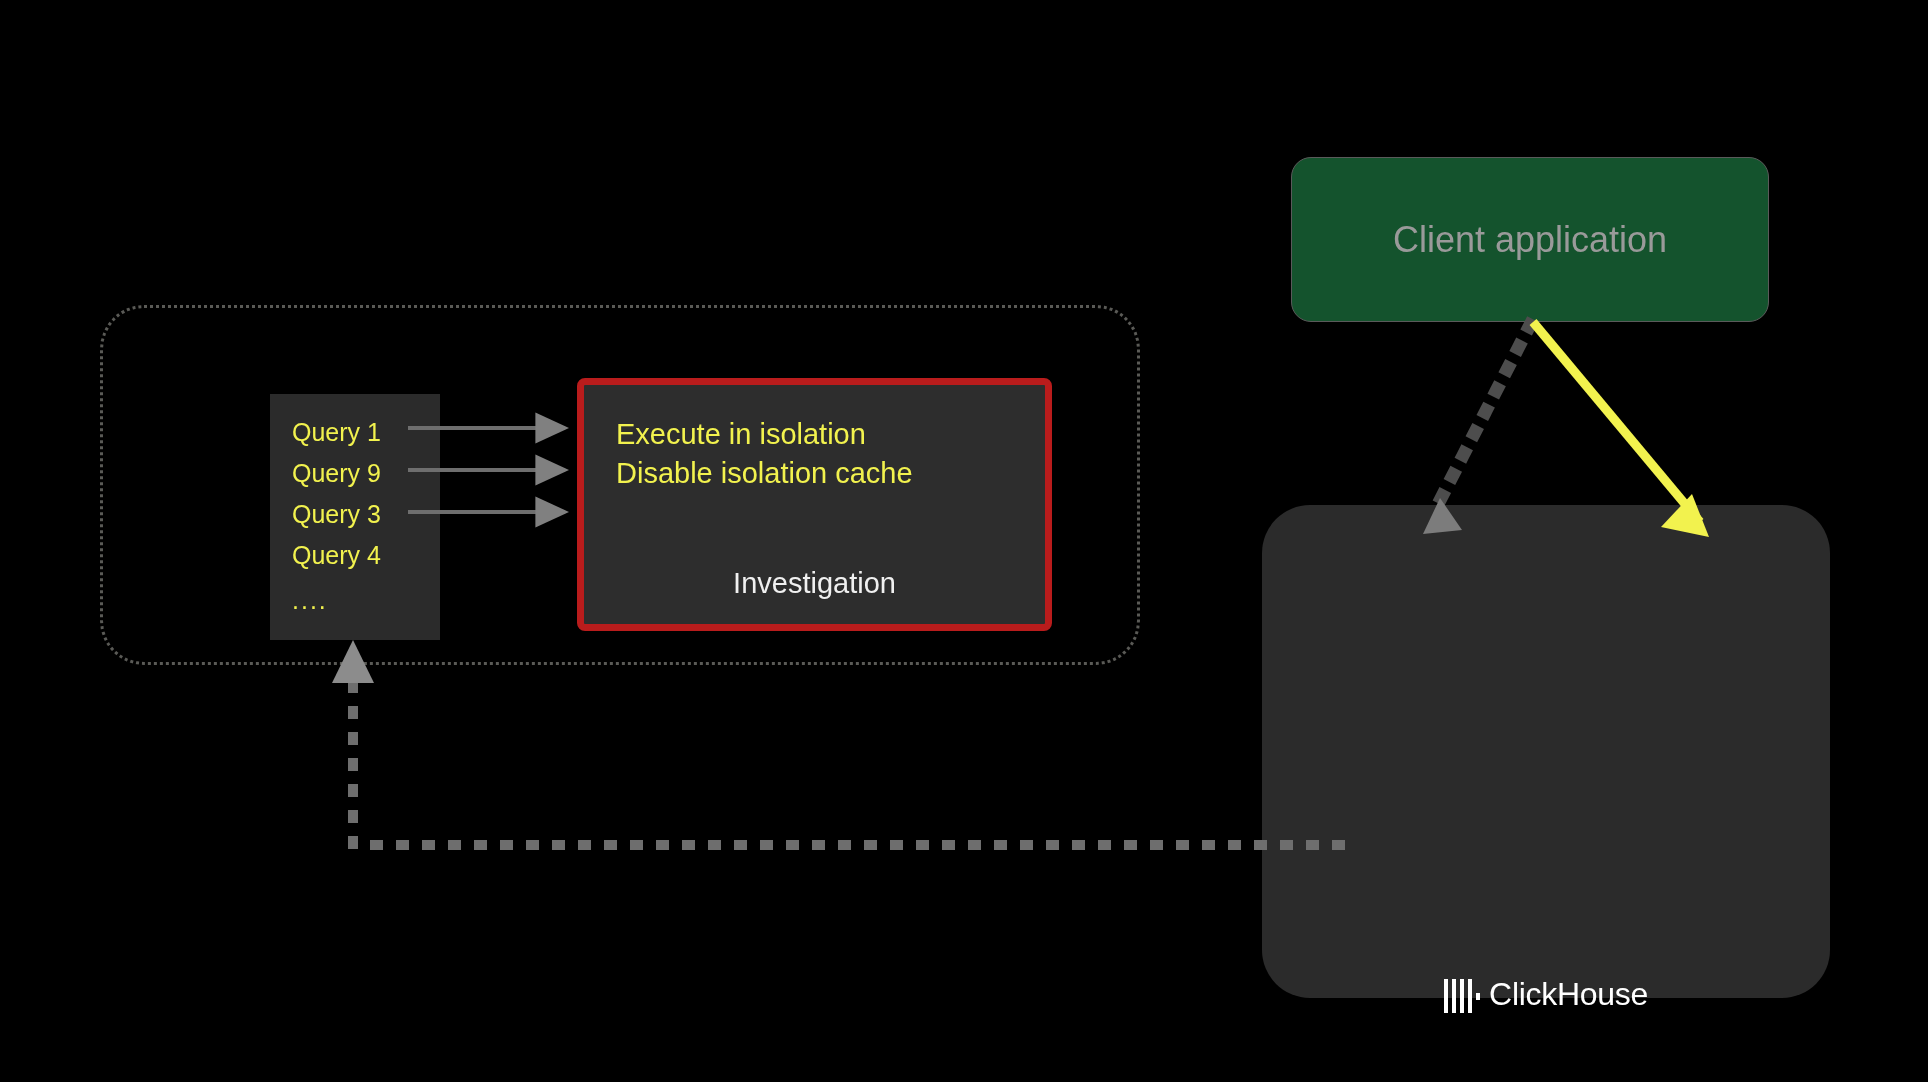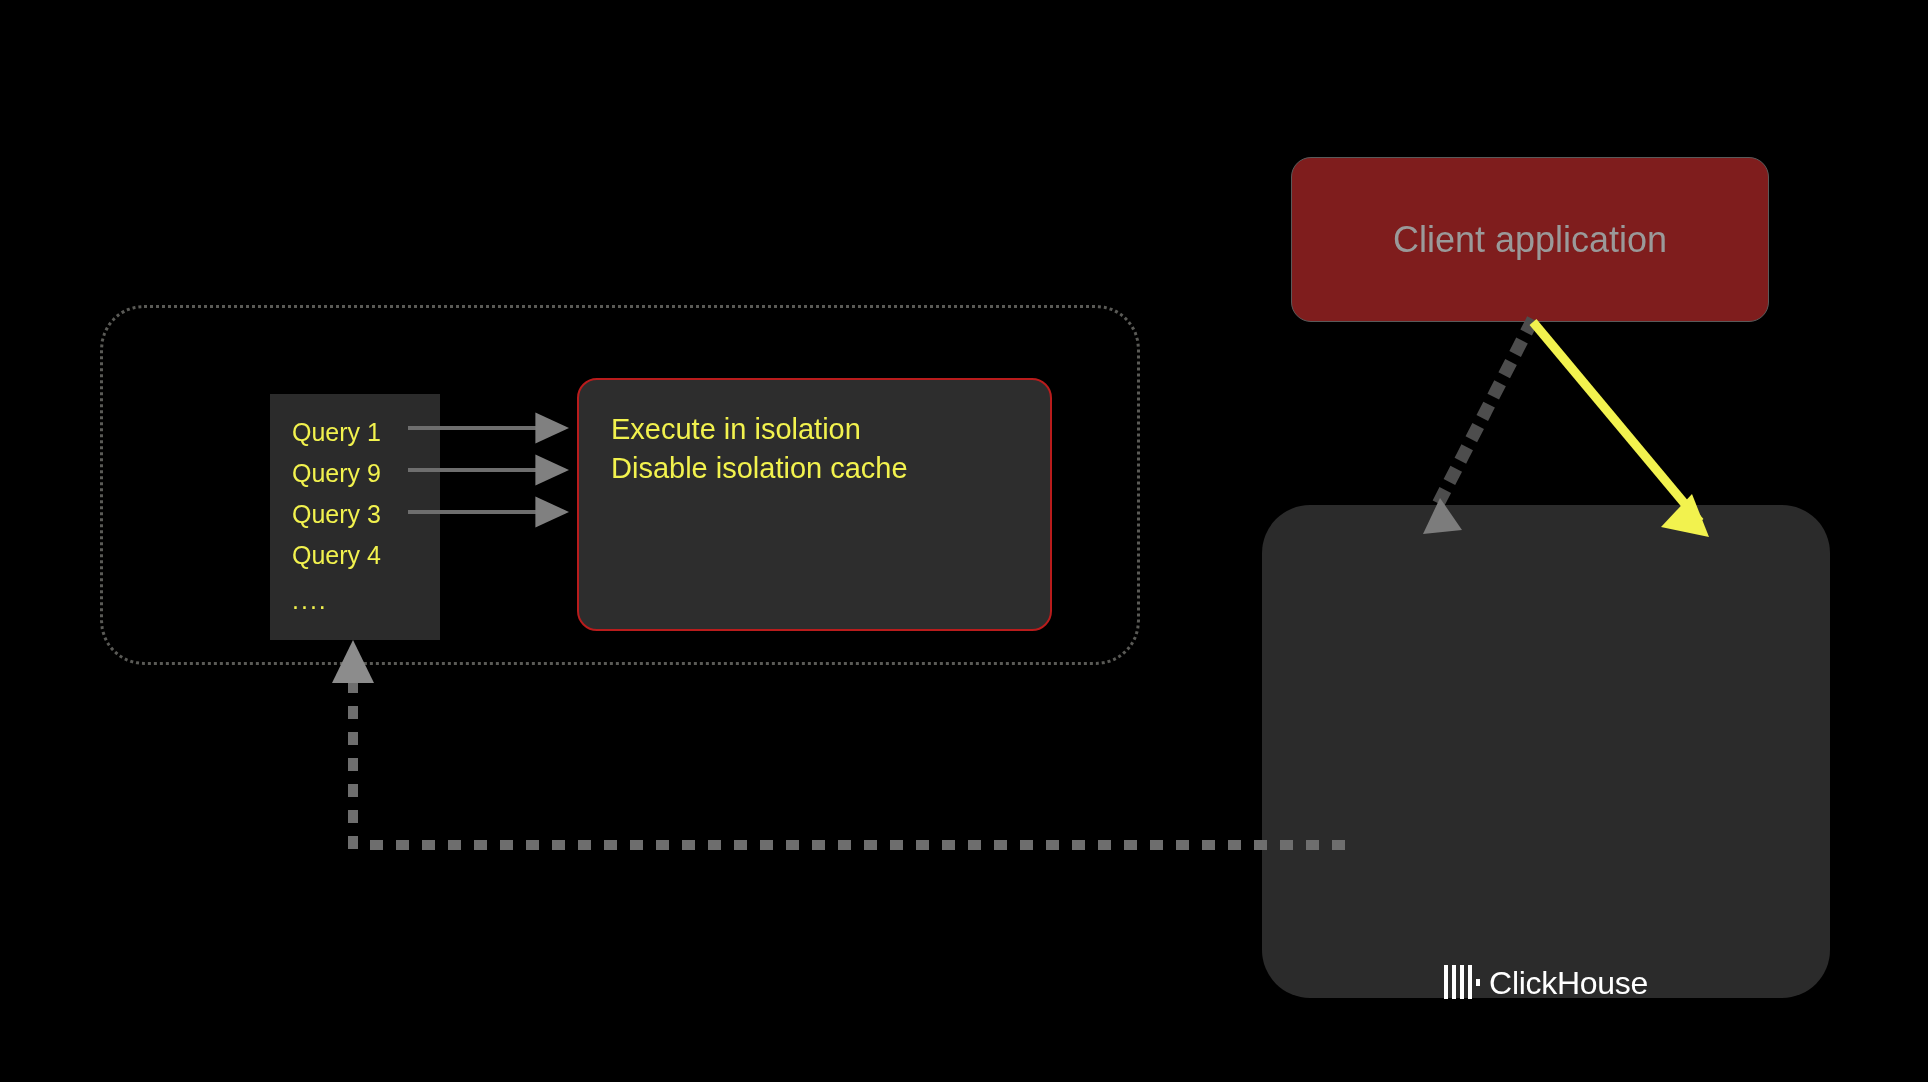--- a/index.html
+++ b/index.html
@@ -69,22 +69,22 @@
   }
 
   
   .investigation-panel {
     position: absolute;
     left: 577px;
     top: 378px;
     width: 475px;
     height: 253px;
     background: #2d2d2d;
-    border: 2px solid #b91c1c;
-    border-radius: 20px;
+    border: 7px solid #b91c1c;
+    border-radius: 8px;
     box-sizing: border-box;
     z-index: 4;
     padding: 30px 0 0 32px;
   }
   .inv-line {
     color: #f2f24e;
     font-size: 29px;
     line-height: 39px;
     white-space: nowrap;
   }
@@ -98,21 +98,21 @@
     font-size: 29px;
   }
 
   
   .client-app {
     position: absolute;
     left: 1291px;
     top: 157px;
     width: 478px;
     height: 165px;
-    background: #7f1d1d;
+    background: #14532d;
     border: 1px solid #5a5a5a;
     border-radius: 20px;
     box-sizing: border-box;
     display: flex;
     align-items: center;
     justify-content: center;
     z-index: 4;
   }
   .client-app-label {
     color: #9a9a9a;
@@ -176,21 +176,21 @@
   }
 
   
   .ch-logo {
     position: absolute;
     left: 1262px;
     width: 568px;
     top: 965px;
     height: 48px;
     display: flex;
-    align-items: flex-start;
+    align-items: flex-end;
     justify-content: center;
     gap: 9px;
     z-index: 6;
   }
   .ch-logo-mark {
     display: flex;
     align-items: flex-end;
     gap: 4px;
     height: 34px;
   }
@@ -261,20 +261,21 @@
     <div class="query-item">Query 1</div>
     <div class="query-item">Query 9</div>
     <div class="query-item">Query 3</div>
     <div class="query-item">Query 4</div>
     <div class="query-item ellipsis">....</div>
   </div>
 
   <div class="investigation-panel">
     <div class="inv-line">Execute in isolation</div>
     <div class="inv-line">Disable isolation cache</div>
+    <div class="inv-title">Investigation</div>
   </div>
 
   <div class="client-app">
     <span class="client-app-label">Client application</span>
   </div>
 
   <div class="ch-panel"></div>
 
   <div class="table-box" id="box-my-table">
     <span class="tbl-label">my_table</span>

